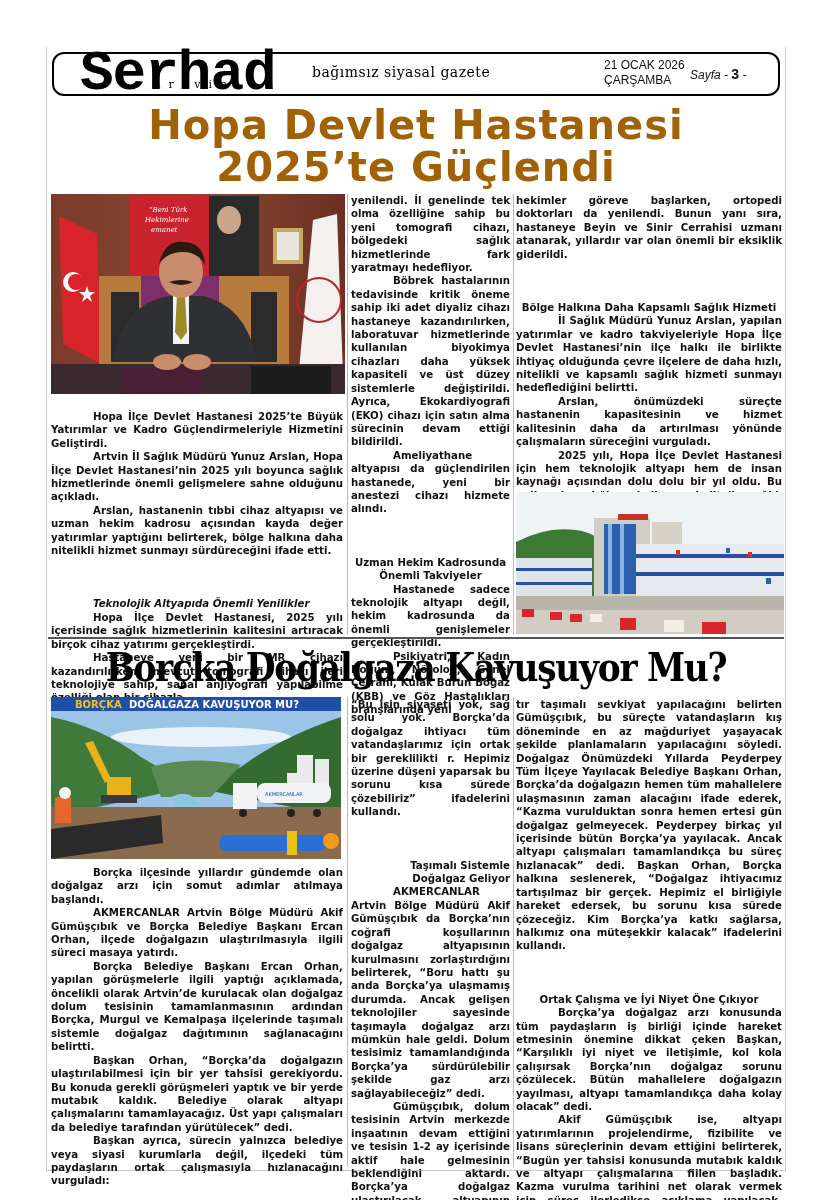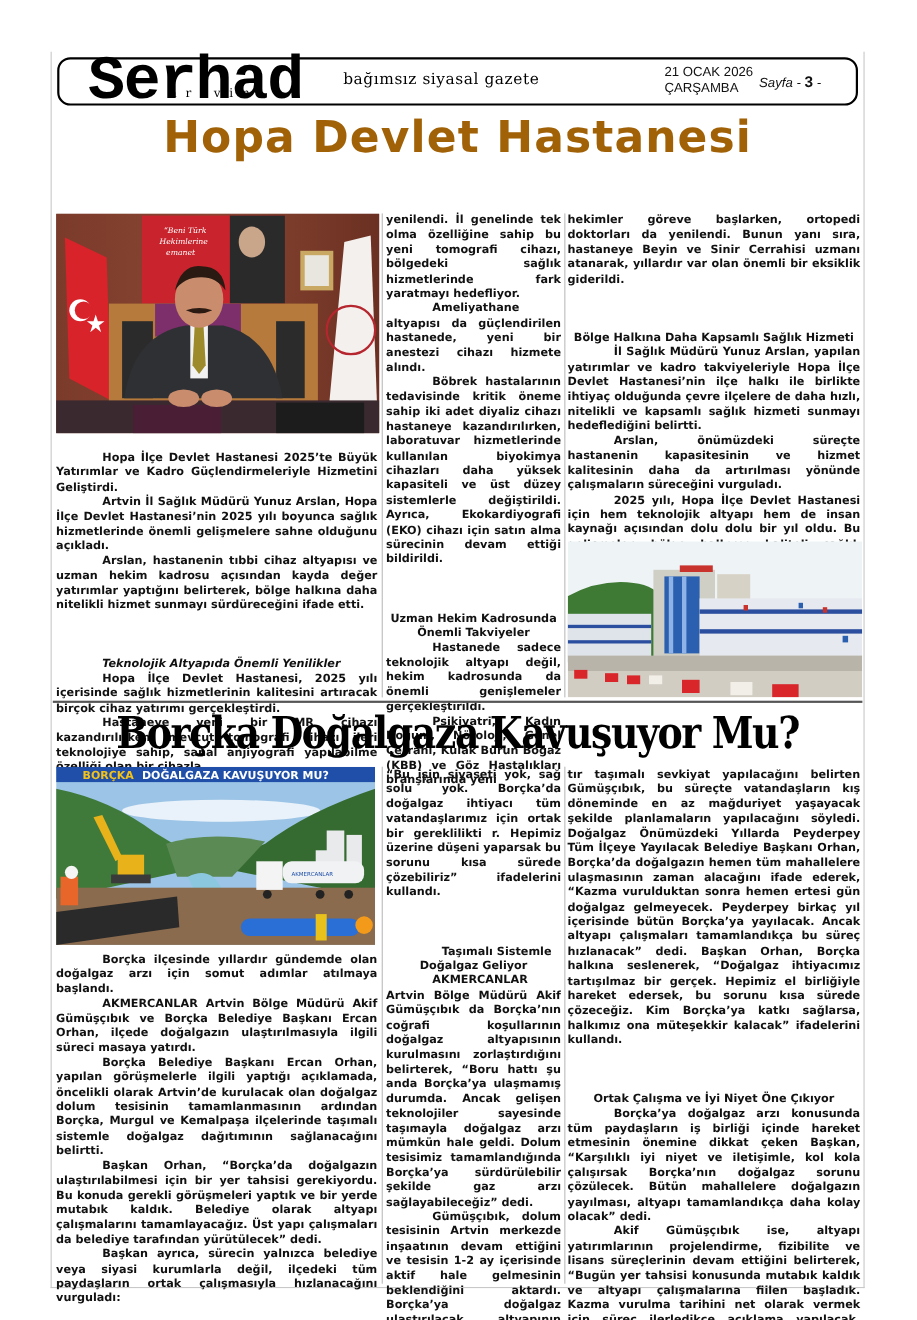--- a/index.html
+++ b/index.html
@@ -37,20 +37,21 @@
   </div>
   <div class="mast-page">
     <span>Sayfa -</span>
     <b>3</b>
     <span>-</span>
   </div>
 </div>
 
 <div class="headline1">
   <div>Hopa Devlet Hastanesi</div>
+  <div>2025’te Güçlendi</div>
 </div>
 
 <div class="photo" style="left:51px;top:194px;width:294px;height:200px;">
   <svg width="294" height="200" viewBox="0 0 294 200">
     <rect width="294" height="200" fill="#6e3326"></rect>
     <rect x="0" y="0" width="294" height="200" fill="url(#wood)"></rect>
     <defs>
       <linearGradient id="wood" x1="0" x2="1">
         <stop offset="0" stop-color="#7b3b2b"></stop>
           <stop offset="0.5" stop-color="#8a4632"></stop>
@@ -103,22 +104,22 @@
   <p>Arslan, hastanenin tıbbi cihaz altyapısı ve uzman hekim kadrosu açısından kayda değer yatırımlar yaptığını belirterek, bölge halkına daha nitelikli hizmet sunmayı sürdüreceğini ifade etti.</p>
   <p class="sub" style="text-align:left;text-indent:42px;font-style:italic;">Teknolojik Altyapıda Önemli Yenilikler</p>
   <p>Hopa İlçe Devlet Hastanesi, 2025 yılı içerisinde sağlık hizmetlerinin kalitesini artıracak birçok cihaz yatırımı gerçekleştirdi.</p>
   <p>Hastaneye yeni bir MR cihazı kazandırılırken, mevcut tomografi cihazı ileri teknolojiye sahip, sanal anjiyografi yapılabilme özelliği olan bir cihazla</p>
 </div>
 
 <div class="col-rule" style="left:347px;top:194px;height:440px;"></div>
 
 <div class="art" style="left:351px;top:194px;width:159px;">
   <p class="noind">yenilendi. İl genelinde tek olma özelliğine sahip bu yeni tomografi cihazı, bölgedeki sağlık hizmetlerinde fark yaratmayı hedefliyor.</p>
+  <p>Böbrek hastalarının tedavisinde kritik öneme sahip iki adet diyaliz cihazı hastaneye kazandırılırken, laboratuvar hizmetlerinde kullanılan biyokimya cihazları daha yüksek kapasiteli ve üst düzey sistemlerle değiştirildi. Ayrıca, Ekokardiyografi (EKO) cihazı için satın alma sürecinin devam ettiği bildirildi.</p>
   <p>Ameliyathane altyapısı da güçlendirilen hastanede, yeni bir anestezi cihazı hizmete alındı.</p>
-  <p>Böbrek hastalarının tedavisinde kritik öneme sahip iki adet diyaliz cihazı hastaneye kazandırılırken, laboratuvar hizmetlerinde kullanılan biyokimya cihazları daha yüksek kapasiteli ve üst düzey sistemlerle değiştirildi. Ayrıca, Ekokardiyografi (EKO) cihazı için satın alma sürecinin devam ettiği bildirildi.</p>
   <p class="sub">Uzman Hekim Kadrosunda Önemli Takviyeler</p>
   <p>Hastanede sadece teknolojik altyapı değil, hekim kadrosunda da önemli genişlemeler gerçekleştirildi.</p>
   <p>Psikiyatri, Kadın Doğum, Nöroloji, Genel Cerrahi, Kulak Burun Boğaz (KBB) ve Göz Hastalıkları branşlarında yeni</p>
 </div>
 
 <div class="col-rule" style="left:513px;top:194px;height:440px;"></div>
 
 <div class="art" style="left:516px;top:194px;width:266px;">
   <p class="noind">hekimler göreve başlarken, ortopedi doktorları da yenilendi. Bunun yanı sıra, hastaneye Beyin ve Sinir Cerrahisi uzmanı atanarak, yıllardır var olan önemli bir eksiklik giderildi.</p>
   <p class="sub">Bölge Halkına Daha Kapsamlı Sağlık Hizmeti</p>
@@ -206,21 +207,21 @@
   <p>AKMERCANLAR Artvin Bölge Müdürü Akif Gümüşçıbık ve Borçka Belediye Başkanı Ercan Orhan, ilçede doğalgazın ulaştırılmasıyla ilgili süreci masaya yatırdı.</p>
   <p>Borçka Belediye Başkanı Ercan Orhan, yapılan görüşmelerle ilgili yaptığı açıklamada, öncelikli olarak Artvin’de kurulacak olan doğalgaz dolum tesisinin tamamlanmasının ardından Borçka, Murgul ve Kemalpaşa ilçelerinde taşımalı sistemle doğalgaz dağıtımının sağlanacağını belirtti.</p>
   <p>Başkan Orhan, “Borçka’da doğalgazın ulaştırılabilmesi için bir yer tahsisi gerekiyordu. Bu konuda gerekli görüşmeleri yaptık ve bir yerde mutabık kaldık. Belediye olarak altyapı çalışmalarını tamamlayacağız. Üst yapı çalışmaları da belediye tarafından yürütülecek” dedi.</p>
   <p>Başkan ayrıca, sürecin yalnızca belediye veya siyasi kurumlarla değil, ilçedeki tüm paydaşların ortak çalışmasıyla hızlanacağını vurguladı:</p>
 </div>
 
 <div class="col-rule" style="left:347px;top:697px;height:470px;"></div>
 
 <div class="art" style="left:351px;top:698px;width:159px;">
   <p class="noind">“Bu işin siyaseti yok, sağ solu yok. Borçka’da doğalgaz ihtiyacı tüm vatandaşlarımız için ortak bir gereklilikti r. Hepimiz üzerine düşeni yaparsak bu sorunu kısa sürede çözebiliriz” ifadelerini kullandı.</p>
-  <p class="sub" style="text-align:center;text-indent:42px;">Taşımalı Sistemle Doğalgaz Geliyor</p>
+  <p class="sub" style="text-align:right;text-indent:42px;">Taşımalı Sistemle Doğalgaz Geliyor</p>
   <p>AKMERCANLAR Artvin Bölge Müdürü Akif Gümüşçıbık da Borçka’nın coğrafi koşullarının doğalgaz altyapısının kurulmasını zorlaştırdığını belirterek, “Boru hattı şu anda Borçka’ya ulaşmamış durumda. Ancak gelişen teknolojiler sayesinde taşımayla doğalgaz arzı mümkün hale geldi. Dolum tesisimiz tamamlandığında Borçka’ya sürdürülebilir şekilde gaz arzı sağlayabileceğiz” dedi.</p>
   <p>Gümüşçıbık, dolum tesisinin Artvin merkezde inşaatının devam ettiğini ve tesisin 1-2 ay içerisinde aktif hale gelmesinin beklendiğini aktardı. Borçka’ya doğalgaz ulaştırılacak altyapının tamamlanması sonrası ilçede günlük 9-10</p>
 </div>
 
 <div class="col-rule" style="left:513px;top:697px;height:470px;"></div>
 
 <div class="art" style="left:516px;top:698px;width:266px;">
   <p class="noind">tır taşımalı sevkiyat yapılacağını belirten Gümüşçıbık, bu süreçte vatandaşların kış döneminde en az mağduriyet yaşayacak şekilde planlamaların yapılacağını söyledi. Doğalgaz Önümüzdeki Yıllarda Peyderpey Tüm İlçeye Yayılacak Belediye Başkanı Orhan, Borçka’da doğalgazın hemen tüm mahallelere ulaşmasının zaman alacağını ifade ederek, “Kazma vurulduktan sonra hemen ertesi gün doğalgaz gelmeyecek. Peyderpey birkaç yıl içerisinde bütün Borçka’ya yayılacak. Ancak altyapı çalışmaları tamamlandıkça bu süreç hızlanacak” dedi. Başkan Orhan, Borçka halkına seslenerek, “Doğalgaz ihtiyacımız tartışılmaz bir gerçek. Hepimiz el birliğiyle hareket edersek, bu sorunu kısa sürede çözeceğiz. Kim Borçka’ya katkı sağlarsa, halkımız ona müteşekkir kalacak” ifadelerini kullandı.</p>
   <p class="sub">Ortak Çalışma ve İyi Niyet Öne Çıkıyor</p>
   <p>Borçka’ya doğalgaz arzı konusunda tüm paydaşların iş birliği içinde hareket etmesinin önemine dikkat çeken Başkan, “Karşılıklı iyi niyet ve iletişimle, kol kola çalışırsak Borçka’nın doğalgaz sorunu çözülecek. Bütün mahallelere doğalgazın yayılması, altyapı tamamlandıkça daha kolay olacak” dedi.</p>

